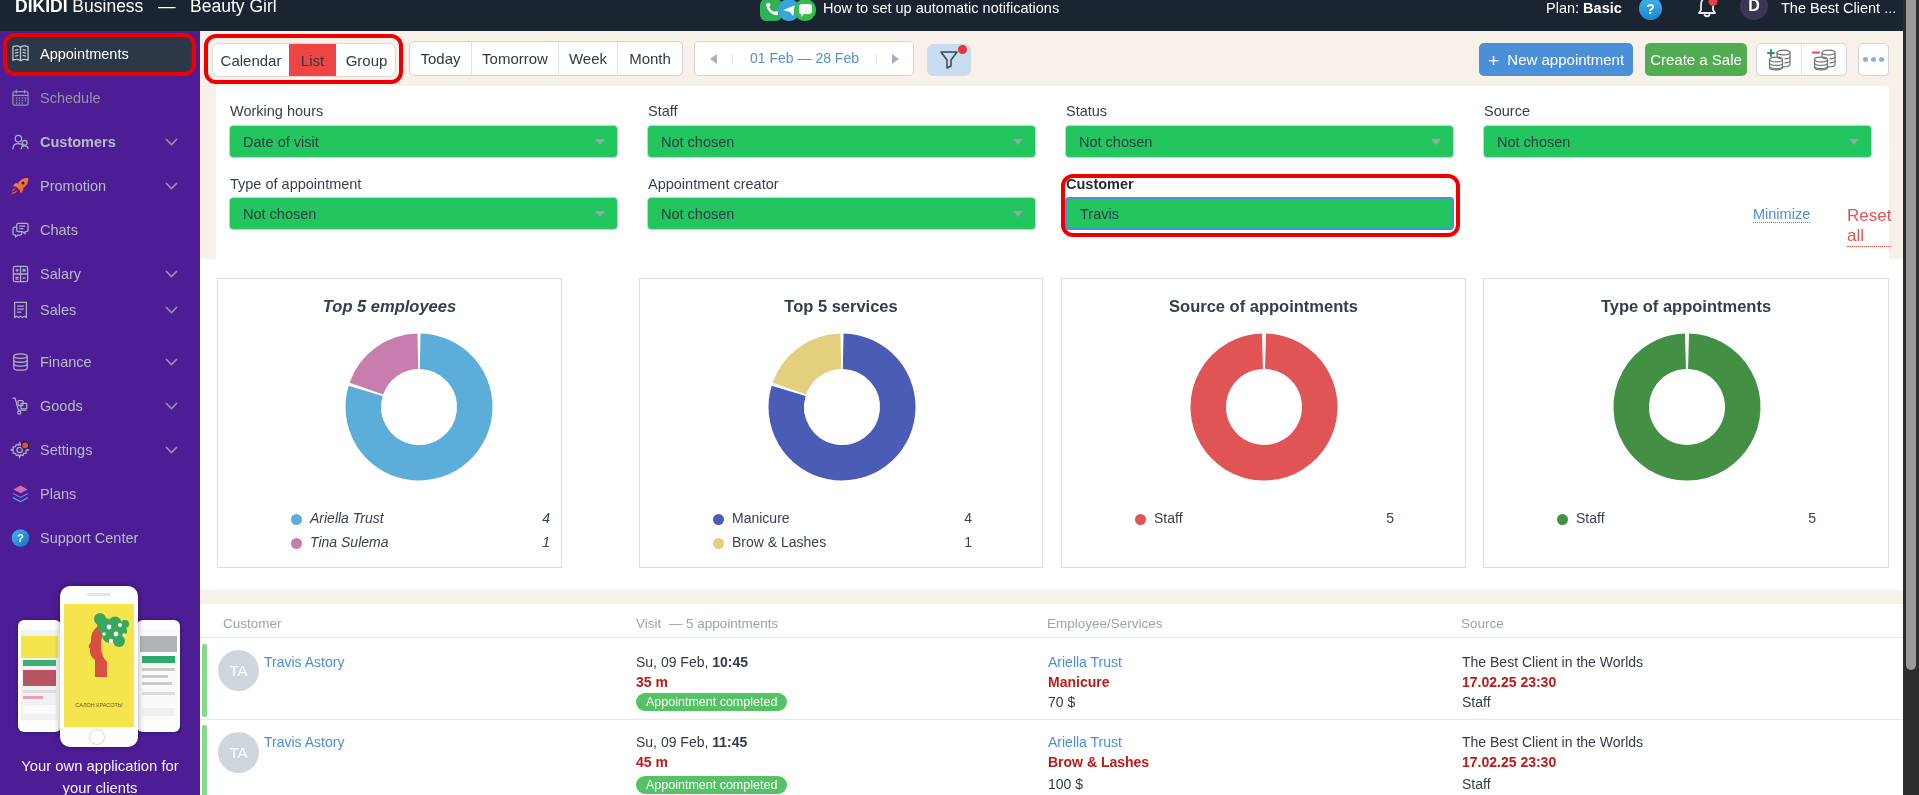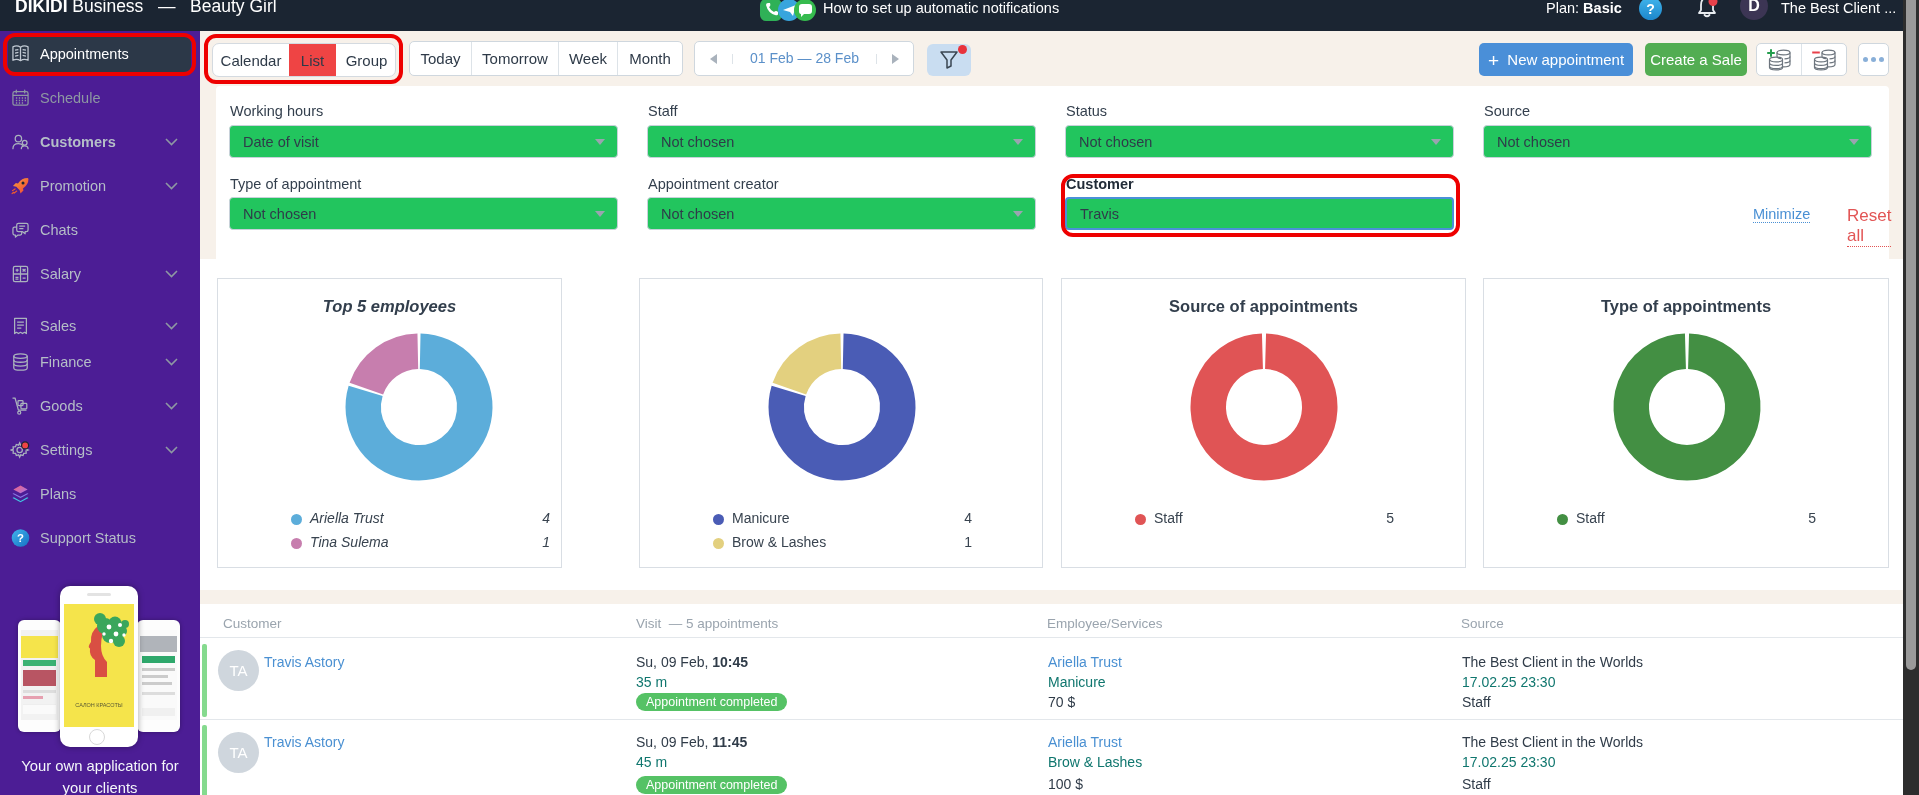--- a/index.html
+++ b/index.html
@@ -30,21 +30,21 @@
 .lrow { position:relative; height:24px; }
 .ldot { position:absolute; left:1px; top:6px; width:11px; height:11px; border-radius:50%; }
 .lname { position:absolute; left:20px; top:2px; }
 .lval { position:absolute; right:0; top:2px; }
 
 #tablesec { position:absolute; left:200px; top:604px; width:1704px; height:191px; background:#fff; }
 .thead { position:absolute; top:0; left:0; width:100%; height:34px; border-bottom:1px solid #e3e7eb; color:#9aa4ae; font-size:13.5px; }
 .gbar { position:absolute; left:2px; width:5px; background:#85da8e; border-radius:2px; }
 .avatar { position:absolute; width:41px; height:41px; border-radius:50%; background:#cfd6dd; color:#fff; font-size:15px; display:flex; align-items:center; justify-content:center; }
 .blue { color:#4a90d2; }
-.gray { color:#0f766e; }
+.gray { color:#b91c1c;font-weight:bold; }
 .dark { color:#303c49; }
 .badge { position:absolute; background:#55c265; color:#fff; font-size:12.5px; height:18px; line-height:18px; border-radius:9px; padding:0 10px; }
 
 #sbar { position:absolute; right:0; top:0; width:16px; height:795px; background:#2d2d2d; z-index:60; }
 #sthumb { position:absolute; left:3px; top:-8px; width:10px; height:678px; background:#9a9a9a; border-radius:5px; }
 </style>
 </head>
 <body>
 <div id="topbar">
   <div class="abs" style="left:15px; top:-4px; font-size:17.5px; white-space:nowrap;"><b>DIKIDI</b> Business&nbsp;&nbsp; — &nbsp;&nbsp;Beauty Girl</div>
@@ -149,21 +149,21 @@
           <rect x="4" y="3.5" width="17" height="18" rx="2"></rect>
           <path d="M4 12.5 L21 12.5 M12.5 3.5 L12.5 21.5"></path>
           <path d="M6.7 8 h3.6 M8.5 6.2 v3.6 M15 6.5 l3.5 3 M18.5 6.5 l-3.5 3 M6.5 16.5 h3.6 M6.5 18.5 h3.6 M15 17.5 h3.6"></path>
         </g>
       </svg>
     <div class="lbl">Salary</div>
     <svg class="chev" viewBox="0 0 13 8">
         <path d="M1 1 L6.5 6.5 L12 1" fill="none" stroke="#8e98a3" stroke-width="1.6"></path>
       </svg>
   </div>
-  <div class="navitem" style="top:273px;">
+  <div class="navitem" style="top:257px;">
     <svg class="ic" viewBox="0 0 25 25">
         <g fill="none" stroke="#aab3bd" stroke-width="1.5" stroke-linejoin="round">
           <path d="M5.5 3.5 L19.5 3.5 L19.5 21.5 L17.2 20 L14.9 21.5 L12.5 20 L10.1 21.5 L7.8 20 L5.5 21.5 Z"></path>
           <path d="M8.5 8 h8 M8.5 11.5 h8 M8.5 15 h5"></path>
         </g>
       </svg>
     <div class="lbl">Sales</div>
     <svg class="chev" viewBox="0 0 13 8">
         <path d="M1 1 L6.5 6.5 L12 1" fill="none" stroke="#8e98a3" stroke-width="1.6"></path>
       </svg>
@@ -226,21 +226,21 @@
     <svg class="ic" viewBox="0 0 25 25">
         <defs>
           <linearGradient id="sg" x1="0" y1="0" x2="1" y2="1">
             <stop offset="0" stop-color="#41b5ec"></stop>
             <stop offset="1" stop-color="#1670c4"></stop>
           </linearGradient>
         </defs>
         <circle cx="12.5" cy="12.5" r="10.5" fill="url(#sg)"></circle>
         <text x="12.5" y="17.5" text-anchor="middle" font-size="13.5" font-weight="bold" fill="#fff">?</text>
       </svg>
-    <div class="lbl">Support Status</div>
+    <div class="lbl">Support Center</div>
   </div>
 
   <div class="abs" style="left:0; top:529px; width:200px; height:235px;">
     <div class="abs" style="left:18px; top:60px; width:43px; height:112px; background:#fdfdfd; border-radius:6px; box-shadow:0 0 4px rgba(0,0,0,0.3);">
       <div class="abs" style="left:3px; top:10px; width:37px; height:90px; background:#f2f2f2;">
         <div class="abs" style="left:0; top:6px; width:37px; height:22px; background:#f5e44b;"></div>
         <div class="abs" style="left:2px; top:30px; width:33px; height:6px; background:#3bb273;"></div>
         <div class="abs" style="left:2px; top:40px; width:33px; height:16px; background:#b85563;"></div>
         <div class="abs" style="left:2px; top:60px; width:33px; height:3px; background:#ddd;"></div>
         <div class="abs" style="left:2px; top:66px; width:20px; height:3px; background:#e6a0b0;"></div>
@@ -387,20 +387,21 @@
         <span class="lval">4</span>
       </div>
     <div class="lrow">
         <span class="ldot" style="background:#c77eae;"></span>
         <span class="lname">Tina Sulema</span>
         <span class="lval">1</span>
       </div>
   </div>
 </div>
 <div class="card" style="left:639px; width:404px;">
+  <div class="ctitle">Top 5 services</div>
   <svg class="abs" style="left:122px; top:48px;" width="160" height="160" viewBox="0 0 160 160">
     <path d="M 81.17 24.26 A 55.75 55.75 0 1 1 26.63 63.89" fill="none" stroke="#4a5cb5" stroke-width="35.5"></path>
     <path d="M 27.35 61.67 A 55.75 55.75 0 0 1 78.83 24.26" fill="none" stroke="#e3d07f" stroke-width="35.5"></path>
   </svg>
   <div class="legend" style="top:229px;">
     <div class="lrow">
         <span class="ldot" style="background:#4a5cb5;"></span>
         <span class="lname">Manicure</span>
         <span class="lval">4</span>
       </div>

